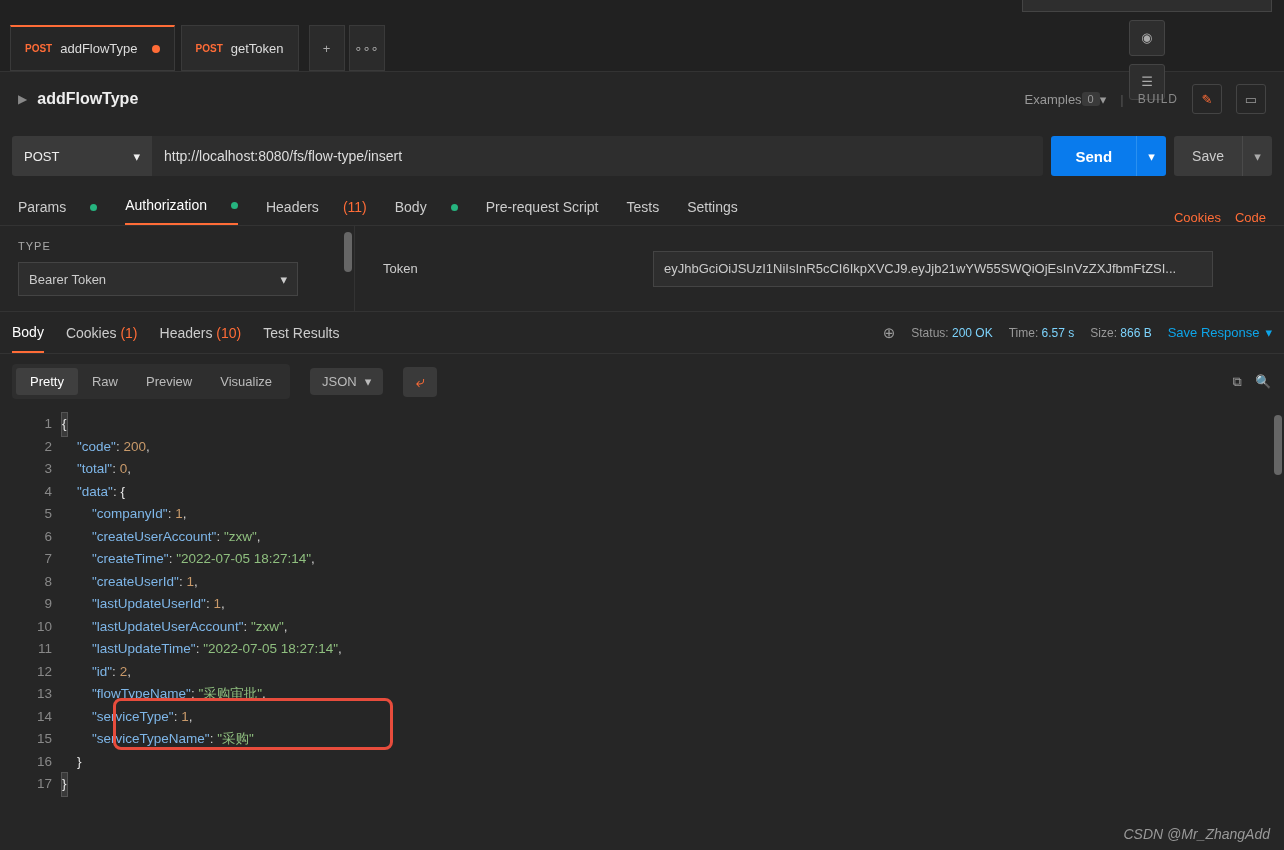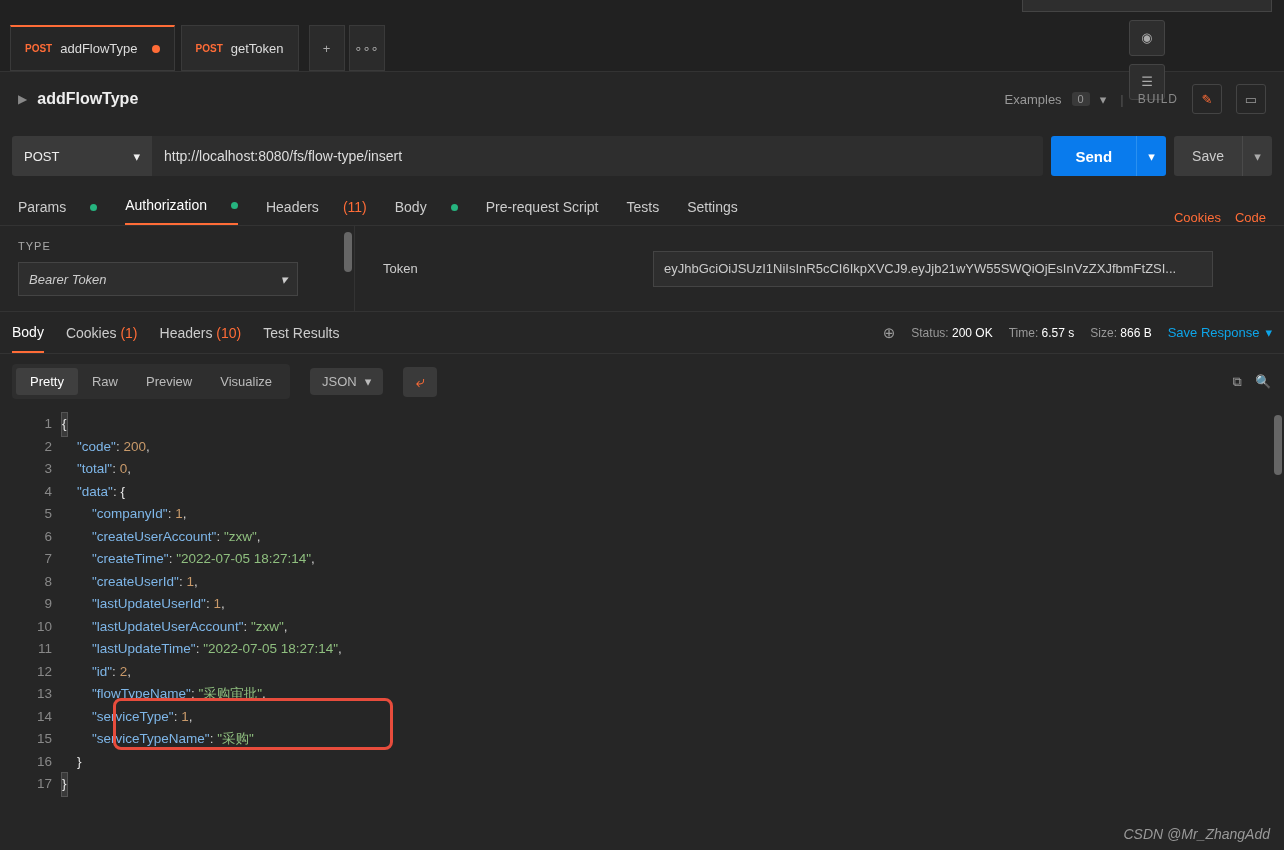--- a/index.html
+++ b/index.html
@@ -13,50 +13,50 @@
 .tab-dirty { width: 8px; height: 8px; border-radius: 50%; background: #ff6c37; margin-left: 14px; }
 .tab-actions { display: flex; align-items: center; margin-left: 4px; }
 .tab-action-btn { width: 36px; height: 46px; display: flex; align-items: center; justify-content: center; border: 1px solid #3a3a3a; background: #2b2b2b; color: #aaa; cursor: pointer; margin-right: 4px; }
 .env-area { display: flex; align-items: center; padding-right: 12px; gap: 8px; flex-direction: column; }
 .env-select { width: 250px; height: 40px; background: #2e2e2e; border: 1px solid #444; display: flex; align-items: center; padding: 0 12px; color: #ddd; font-weight: bold; justify-content: space-between; }
 .icon-btn { width: 36px; height: 36px; display: flex; align-items: center; justify-content: center; background: #2e2e2e; border: 1px solid #444; color: #aaa; cursor: pointer; border-radius: 3px; }
 .req-header { display: flex; align-items: center; padding: 12px 18px; background: #262626; }
 .expand-arrow { color: #888; margin-right: 10px; font-size: 12px; }
 .req-name { font-size: 16px; font-weight: bold; color: #eee; }
 .req-header-right { margin-left: auto; display: flex; align-items: center; gap: 14px; color: #999; font-size: 13px; }
-.examples { display: flex; align-items: center; gap: 10px; }
+.examples { display: flex; align-items: center; gap: 0; }
 .badge { background: #3a3a3a; padding: 1px 6px; border-radius: 3px; font-size: 11px; }
 .build-text { color: #888; letter-spacing: 1px; font-size: 12px; }
 .hdr-icon { width: 30px; height: 30px; display: flex; align-items: center; justify-content: center; border: 1px solid #444; border-radius: 3px; color: #999; }
 .url-row { display: flex; padding: 10px 12px; gap: 8px; }
 .method-select { width: 140px; height: 40px; background: #3a3a3a; display: flex; align-items: center; padding: 0 12px; color: #eee; justify-content: space-between; border-radius: 3px 0 0 3px; }
 .url-input { flex: 1; height: 40px; background: #2e2e2e; border: none; color: #ddd; padding: 0 12px; font-size: 14px; border-radius: 0 3px 3px 0; margin-left: -8px; }
 .send-btn { height: 40px; background: #097bed; color: #fff; border: none; padding: 0 24px; font-size: 15px; font-weight: bold; border-radius: 3px 0 0 3px; display: flex; align-items: center; }
 .send-caret { height: 40px; width: 30px; background: #097bed; border-left: 1px solid #2a90f0; display: flex; align-items: center; justify-content: center; color: #fff; border-radius: 0 3px 3px 0; }
 .save-btn { height: 40px; background: #3a3a3a; color: #ccc; border: none; padding: 0 18px; font-size: 14px; border-radius: 3px 0 0 3px; display: flex; align-items: center; }
 .save-caret { height: 40px; width: 30px; background: #3a3a3a; border-left: 1px solid #4a4a4a; display: flex; align-items: center; justify-content: center; color: #aaa; border-radius: 0 3px 3px 0; }
 .req-tabs { display: flex; padding: 0 18px; border-bottom: 1px solid #333; height: 40px; align-items: flex-end; }
 .req-tab { padding: 10px 0; margin-right: 28px; color: #ccc; cursor: pointer; font-size: 14px; display: flex; align-items: center; gap: 24px; }
 .req-tab.active { color: #fff; border-bottom: 2px solid #ff6c37; }
 .dot-green { width: 7px; height: 7px; border-radius: 50%; background: #26b47f; }
 .count-orange { color: #ff6c37; }
 .req-tabs-right { margin-left: auto; display: flex; gap: 14px; }
 .link-orange { color: #ff6c37; }
 .auth-panel { display: flex; height: 86px; border-bottom: 1px solid #333; }
 .auth-left { width: 355px; border-right: 1px solid #333; padding: 14px 18px; position: relative; }
 .auth-label { font-size: 11px; color: #aaa; letter-spacing: 1px; margin-bottom: 10px; }
-.auth-select { width: 280px; height: 34px; background: #2e2e2e; border: 1px solid #444; display: flex; align-items: center; padding: 0 10px; color: #ccc; justify-content: space-between; font-style: italic; }
+.auth-select { width: 280px; height: 34px; background: #2e2e2e; border: 1px solid #444; display: flex; align-items: center; padding: 0 10px; color: #ccc; justify-content: space-between; }
 .auth-right { flex: 1; padding: 20px 28px; display: flex; align-items: center; }
 .token-label { width: 270px; color: #ccc; }
 .token-input { flex: 1; max-width: 560px; height: 36px; background: #2e2e2e; border: 1px solid #444; padding: 0 10px; color: #ccc; overflow: hidden; text-overflow: ellipsis; white-space: nowrap; font-size: 13px; }
 .resp-tabs { display: flex; padding: 0 12px; height: 42px; align-items: center; border-bottom: 1px solid #333; background: #262626; }
 .resp-tab { padding: 11px 0; margin-right: 22px; color: #ccc; cursor: pointer; font-size: 14px; }
 .resp-tab.active { color: #fff; border-bottom: 2px solid #ff6c37; }
 .resp-meta { margin-left: auto; display: flex; align-items: center; gap: 16px; font-size: 12px; color: #999; }
-.meta-val { color: #ffffff; }
+.meta-val { color: #7dd3fc; }
 .save-response { color: #0ea5e9; font-size: 13px; display: flex; align-items: center; gap: 6px; }
 .view-bar { display: flex; align-items: center; padding: 10px 12px; gap: 20px; background: #262626; }
 .view-tabs { display: flex; background: #2e2e2e; border-radius: 4px; padding: 4px; }
 .view-tab { padding: 6px 14px; color: #bbb; font-size: 13px; cursor: pointer; }
 .view-tab.active { background: #3f3f3f; border-radius: 3px; color: #fff; }
 .format-select { display: flex; align-items: center; gap: 8px; background: #3a3a3a; padding: 6px 12px; border-radius: 4px; color: #bbb; font-size: 13px; }
 .wrap-btn { width: 34px; height: 30px; background: #3a3a3a; border-radius: 4px; display: flex; align-items: center; justify-content: center; color: #ff6c37; font-size: 16px; }
 .view-bar-right { margin-left: auto; display: flex; gap: 14px; color: #999; }
 .code-area { display: flex; background: #262626; font-family: Consolas, monospace; font-size: 13.5px; position: relative; }
 .gutter { width: 62px; text-align: right; color: #888; padding: 4px 10px 4px 0; user-select: none; line-height: 22.5px; }

